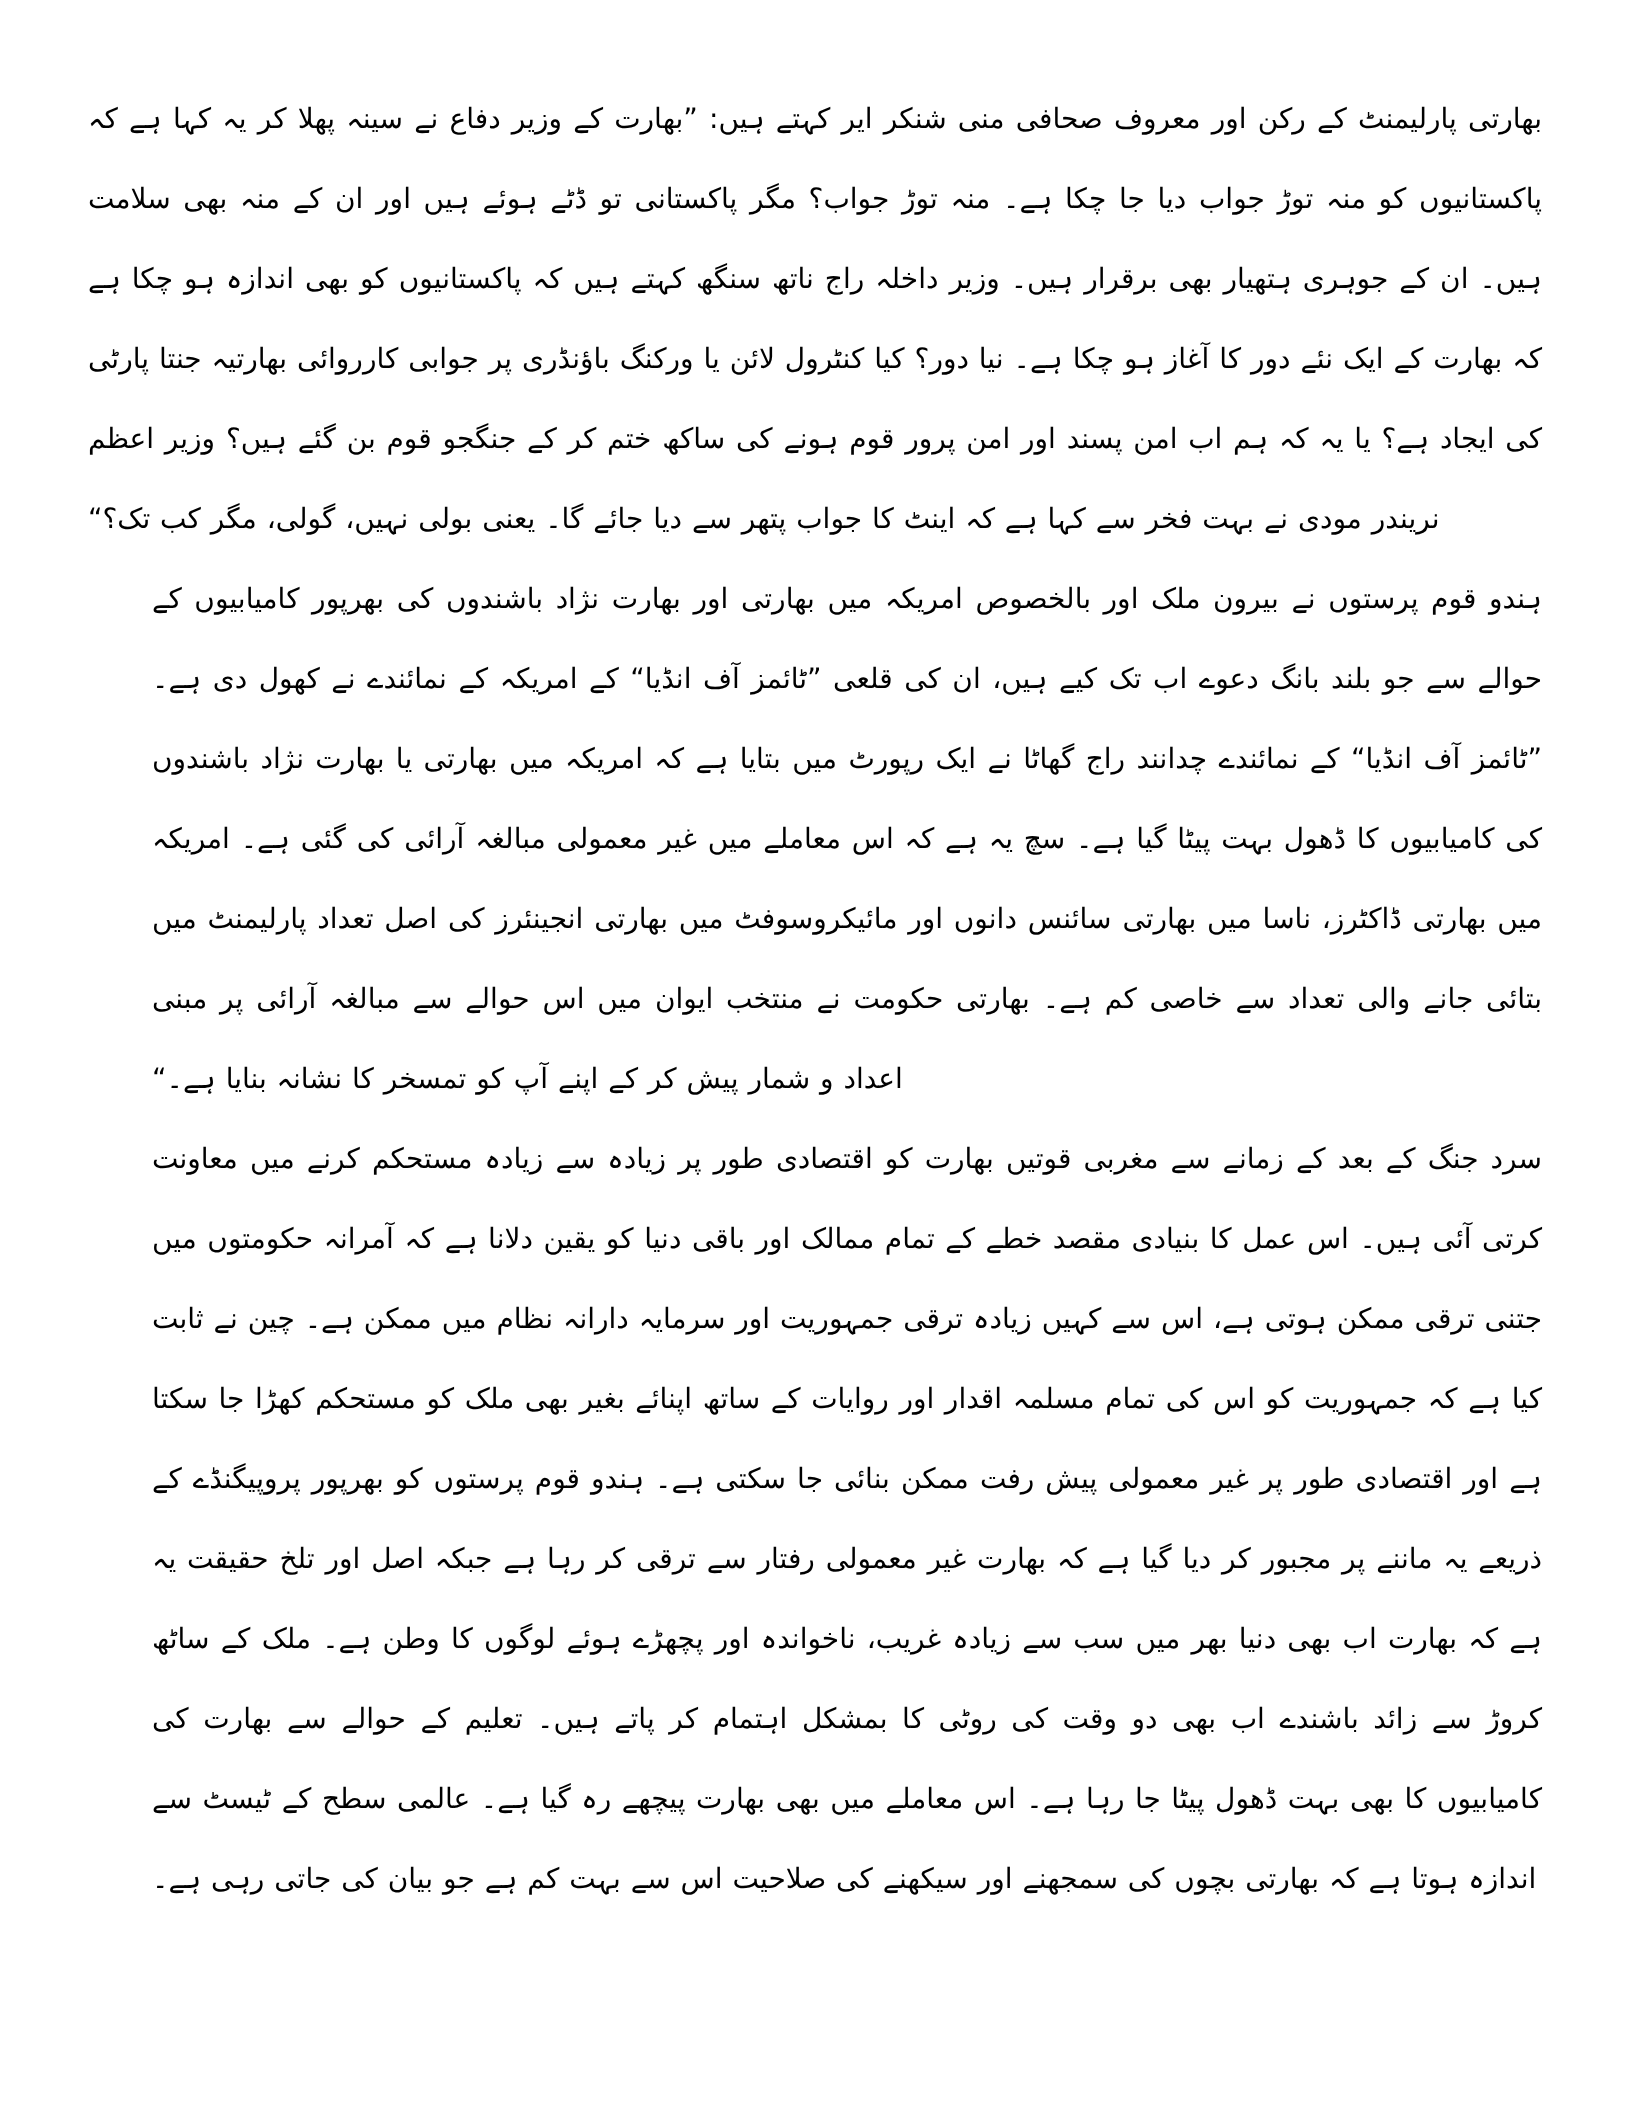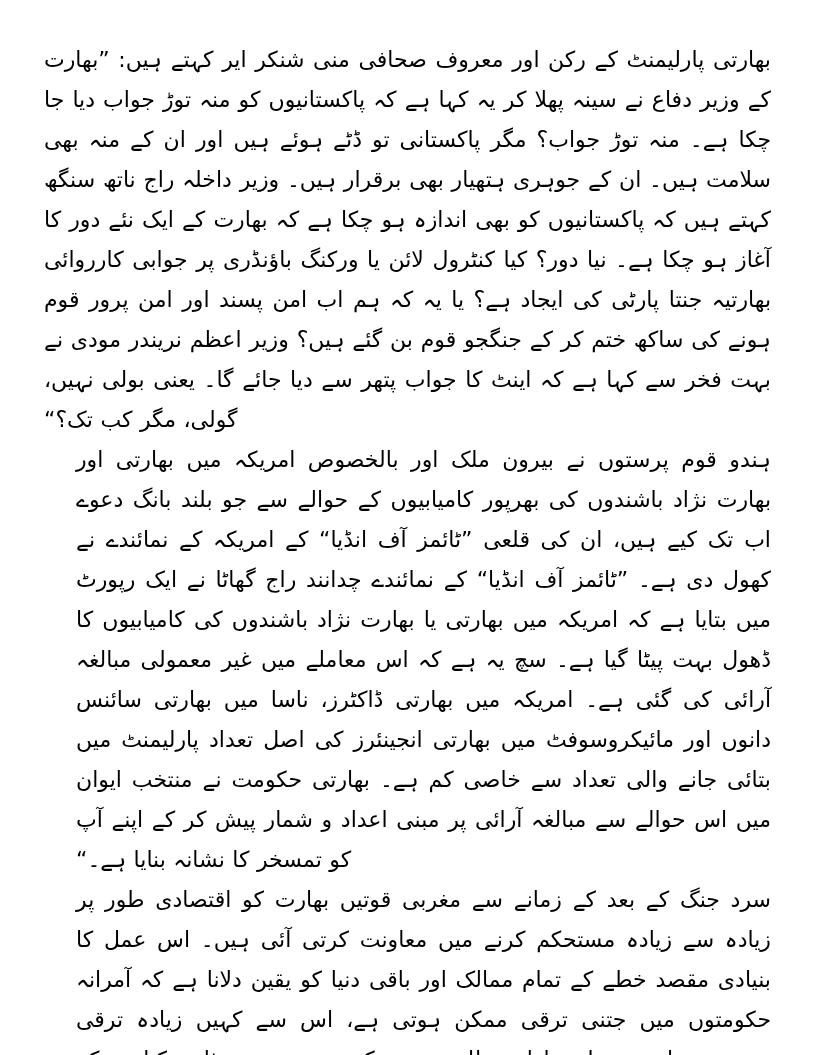--- a/index.html
+++ b/index.html
@@ -26,21 +26,21 @@
     unicode-bidi: embed;
   }
 
   .para {
     margin: 0 0 0 0;
     padding: 0;
     text-align: justify;
     text-align-last: left;
     direction: rtl;
     font-family: "DejaVu Sans", "Liberation Sans", sans-serif;
-    font-size: 22px;
+    font-size: 14px;
     line-height: 40px;
     color: #000000;
     letter-spacing: 0px;
     word-spacing: 0.5px;
     text-justify: inter-word;
     hyphens: none;
   }
 
   
   .para.flush-left-end {

